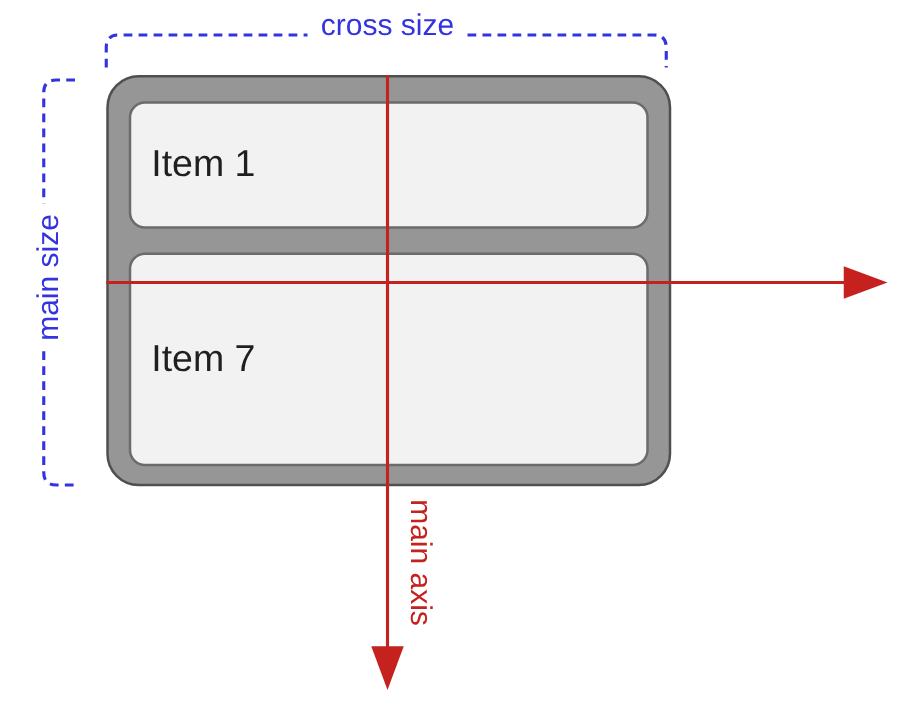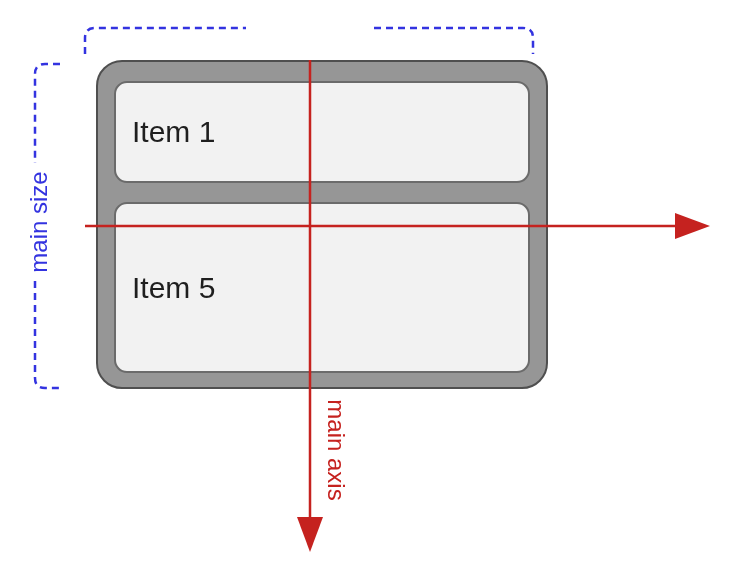--- a/index.html
+++ b/index.html
@@ -10,21 +10,21 @@
   .stage {
     position: relative;
     width: 736px;
     height: 578px;
     background: var(--background, #ffffff);
     font-family: "Liberation Sans", sans-serif;
     overflow: hidden;
   }
   .flex-container {
     position: absolute;
-    left: 96px;
+    left: 85px;
     top: 60px;
     width: 452px;
     height: 329px;
     background: var(--container_fill, #969696);
     border: 2px solid var(--container_border, #4f4f4f);
     border-radius: 26px;
     box-sizing: border-box;
   }
   .flex-item {
     position: absolute;
@@ -72,33 +72,34 @@
 </head>
 <body>
 
 <div class="stage">
 
   <div class="flex-container">
     <div class="flex-item item1">
       <span>Item 1</span>
     </div>
     <div class="flex-item item2">
-      <span>Item 5</span>
+      <span>Item 7</span>
     </div>
   </div>
 
   <svg class="overlay" width="736" height="578" viewBox="0 0 736 578">
 
     <path class="blue-dash" d="M85 54 V38 Q85 28 95 28 H246"></path>
     <path class="blue-dash" d="M374 28 H523 Q533 28 533 38 V54"></path>
     <path class="blue-dash" d="M60 64 H45 Q35 64 35 74 V163"></path>
     <path class="blue-dash" d="M35 281 V378 Q35 388 45 388 H62"></path>
 
     <line class="red-line" x1="85" y1="226" x2="680" y2="226"></line>
     <polygon class="red-fill" points="675,213 675,239 710,226"></polygon>
     <line class="red-line" x1="310" y1="60" x2="310" y2="520"></line>
     <polygon class="red-fill" points="297,517 323,517 310,552"></polygon>
   </svg>
 
+  <div class="label blue cross-size">cross size</div>
   <div class="label blue main-size">main size</div>
   <div class="label red main-axis">main axis</div>
 
 </div>
 
 </body></html>

